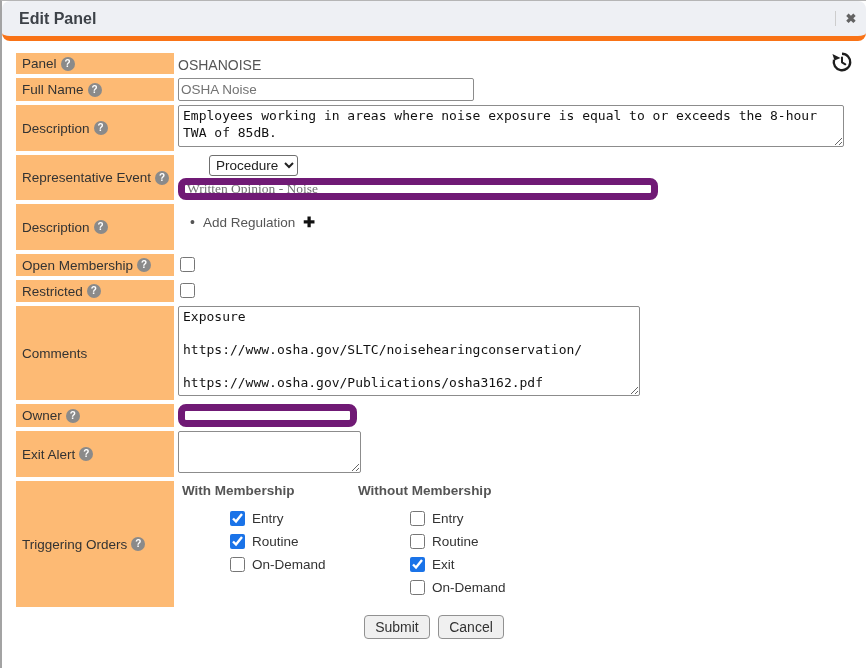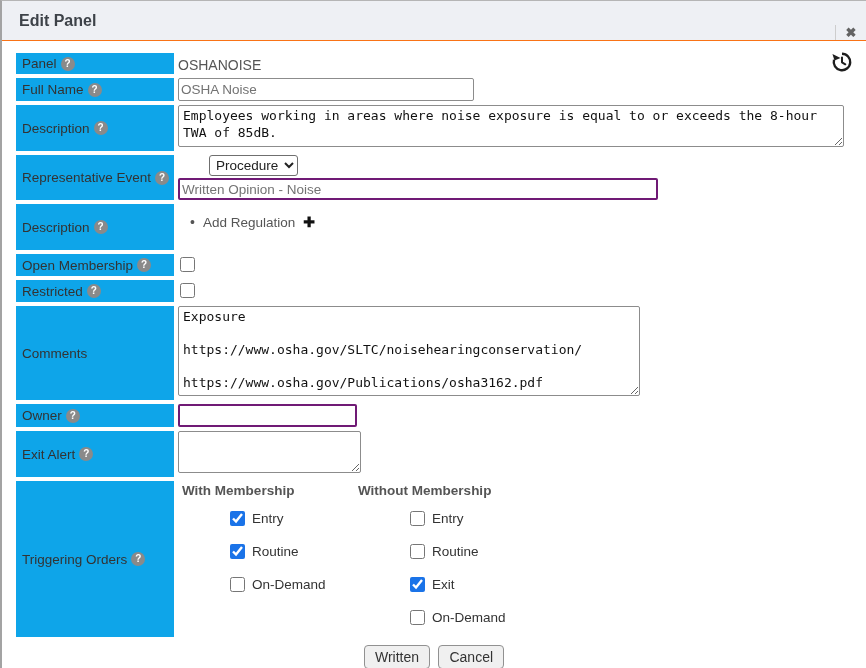--- a/index.html
+++ b/index.html
@@ -12,43 +12,43 @@
     overflow:hidden;
   }
   .dialog {
     width:866px; height:668px;
     border-left:2px solid #a3a3a3;
     border-top:1px solid #b5b5b5;
   }
   
   .dlg-header {
     height:40px; background:#eef0f4;
-    border-bottom:1px solid #f97316;
-    display:flex; align-items:flex-end;
+    border-bottom:5px solid #f97316;
+    display:flex; align-items:center;border-radius:8px;
   }
   .dlg-title {
     flex:1; line-height:39px; padding-left:17px;
     font-weight:bold; font-size:16px; color:#3d4248;
   }
   .dlg-close {
     width:31px; border-left:1px solid #cdcdcd;
     display:flex; align-items:center; justify-content:center;
     cursor:pointer;
   }
   .dlg-close span { color:#636363; font-weight:bold; font-size:13px; }
   
   .dlg-body { position:relative; padding:12px 0 0 14px; }
   .history-btn {
     position:absolute; top:10px; right:13px;
     width:22px; height:22px; cursor:pointer;
   }
   .row { display:flex; margin-bottom:4px; align-items:stretch; }
   .lbl {
     width:158px; flex:0 0 158px;
-    background:#0ea5e9;
+    background:#fdba74;
     padding:3px 6px;
     font-size:13.5px; color:#333;
     display:flex; align-items:center; gap:4px;
   }
   .lbl .txt { white-space:nowrap; }
   .help {
     width:14px; height:14px; flex:0 0 14px; border-radius:50%;
     background:#8a8a8a; color:#fff;
     font-size:10px; font-weight:bold; text-align:center; line-height:14px;
     display:inline-block; cursor:pointer;
@@ -56,21 +56,21 @@
   .content { flex:1; padding-left:4px; }
   .static-val { font-size:14px; color:#555; padding-top:4px; }
   .text-input {
     font-family:"Liberation Sans", sans-serif;
     font-size:13.5px; color:#737373;
     padding:2px 2px; height:23px;
     border:1px solid #8c8c8c; border-radius:2px;
     background:#fff;
   }
   .full-name-input { width:296px; }
-  .dark-input { border:2px solid #701a75; border-radius:2px; }
+  .dark-input { border:7px solid #701a75; border-radius:8px;font-family:Liberation Serif, serif; }
   .rep-input { width:480px; height:22px; }
   .owner-input { width:179px; }
   .mono-area {
     font-family:"DejaVu Sans Mono", monospace;
     font-size:13px; color:#111; line-height:16.5px;
     padding:2px 4px; border:1px solid #8c8c8c; border-radius:2px;
     resize:both;
   }
   .desc-area { width:666px; height:42px; }
   .comments-area { width:462px; height:90px; }
@@ -95,21 +95,21 @@
     width:15px; height:15px; accent-color:#1a73e8;
     margin:3px 0 0 2px; cursor:pointer;
   }
   .row-reg { min-height:46px; }
   .row-cb { min-height:22px; }
   
   .to-wrap { display:flex; padding:2px 0 12px 0; }
   .to-col1 { margin-left:4px; width:176px; }
   .to-col2 { width:220px; }
   .to-header { font-weight:bold; color:#555; font-size:13.5px; }
-  .to-list { margin-top:13px; display:flex; flex-direction:column; gap:18px; }
+  .to-list { margin-top:13px; display:flex; flex-direction:column; gap:8px; }
   .to-col1 .to-list { margin-left:48px; }
   .to-col2 .to-list { margin-left:52px; }
   .to-opt { display:flex; align-items:center; gap:7px; font-size:13.5px; color:#333; }
   .to-opt .cb { margin:0; }
   
   .btn-row { text-align:center; margin-top:8px; padding-right:14px; }
   .btn {
     font-family:"Liberation Sans", sans-serif;
     font-size:14px; color:#333;
     background:#f0f0f0; border:1px solid #919191; border-radius:4px;
@@ -292,18 +292,18 @@
                 <span>On-Demand</span>
               </label>
             </div>
           </div>
         </div>
       </div>
     </div>
 
 
     <div class="btn-row">
-      <button class="btn">Written</button>
+      <button class="btn">Submit</button>
       <button class="btn">Cancel</button>
     </div>
 
   </div>
 </div>
 
 </body></html>

